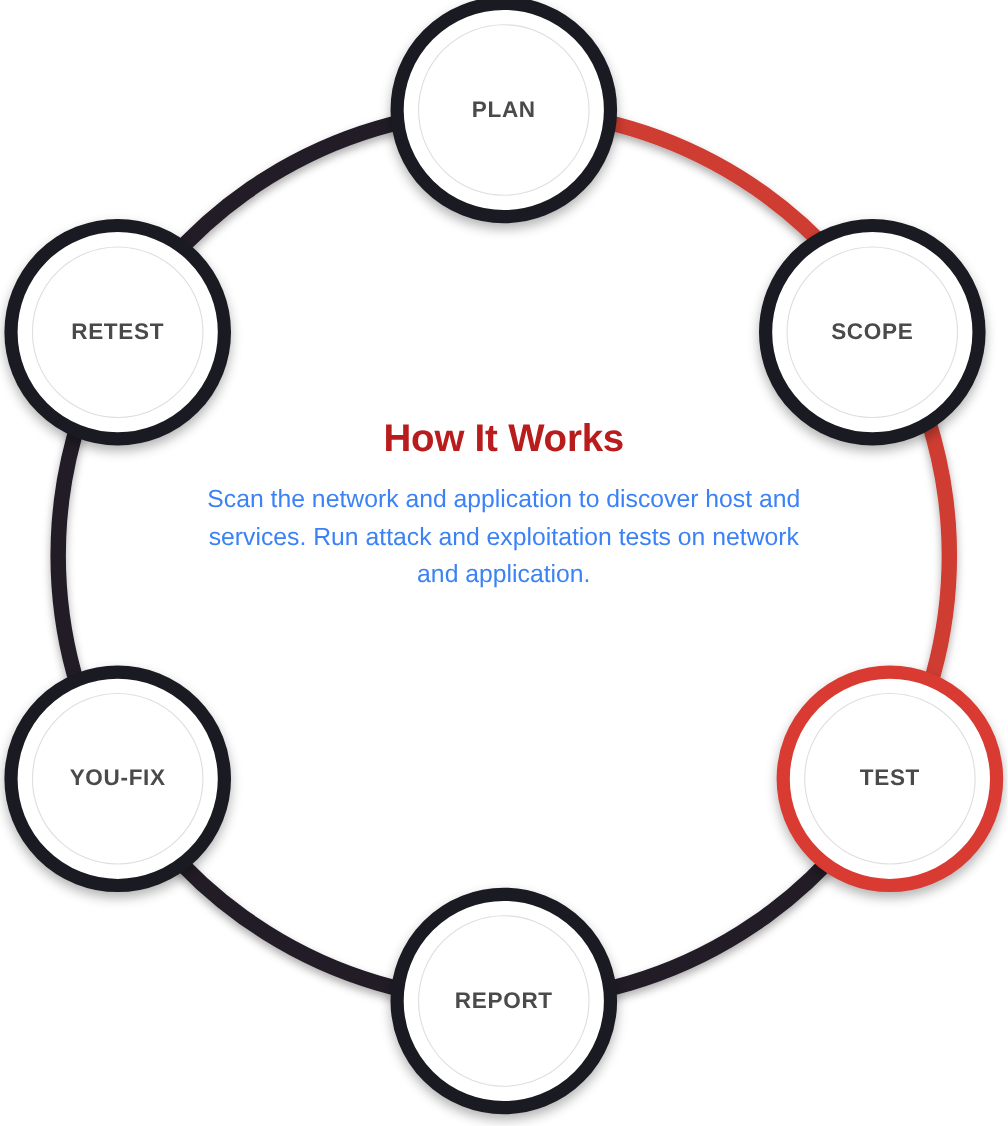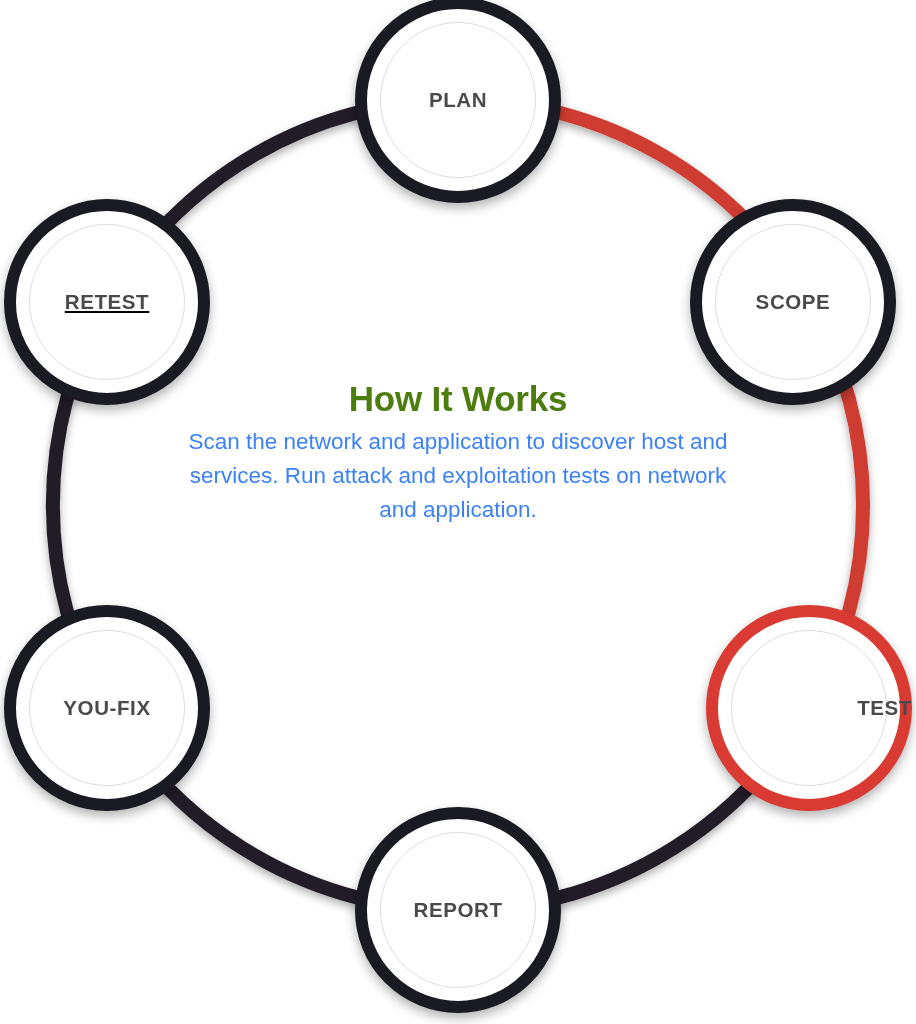--- a/index.html
+++ b/index.html
@@ -33,24 +33,24 @@
     left: 178px;
     top: 380px;
     width: 560px;
     text-align: center;
     pointer-events: none;
   }
 
   .center-title {
     font-size: 35px;
     font-weight: bold;
-    color: #4d7c0f;
+    color: #b91c1c;
     letter-spacing: -0.2px;
     line-height: 1.1;
-    margin: 0 0 6px 0;
+    margin: 0 0 18px 0;
   }
 
   .center-desc {
     font-size: 22.5px;
     font-weight: 500;
     color: #3b82f6;
     line-height: 1.52;
     margin: 0 auto;
     width: 545px;
   }
@@ -134,39 +134,39 @@
     <div class="node-inner-ring"></div>
     <span class="node-label">PLAN</span>
   </div>
 
   <div class="node" id="node-scope" style="left:793px; top:302px;">
     <div class="node-outer"></div>
     <div class="node-inner-ring"></div>
     <span class="node-label">SCOPE</span>
   </div>
 
-  <div class="node active" id="node-test" style="left:809px; top:708px;justify-content:flex-end;">
+  <div class="node active" id="node-test" style="left:809px; top:708px;">
     <div class="node-outer"></div>
     <div class="node-inner-ring"></div>
     <span class="node-label">TEST</span>
   </div>
 
   <div class="node" id="node-youfix" style="left:107px; top:708px;">
     <div class="node-outer"></div>
     <div class="node-inner-ring"></div>
     <span class="node-label">YOU-FIX</span>
   </div>
 
   <div class="node" id="node-report" style="left:458px; top:910px;">
     <div class="node-outer"></div>
     <div class="node-inner-ring"></div>
     <span class="node-label">REPORT</span>
   </div>
 
-  <div class="node" id="node-retest" style="left:107px; top:302px;text-decoration:underline;">
+  <div class="node" id="node-retest" style="left:107px; top:302px;">
     <div class="node-outer"></div>
     <div class="node-inner-ring"></div>
     <span class="node-label">RETEST</span>
   </div>
 
   <div class="center-block">
     <h1 class="center-title">How It Works</h1>
     <p class="center-desc">Scan the network and application to discover host and services. Run attack and exploitation tests on network and application.</p>
   </div>
 

